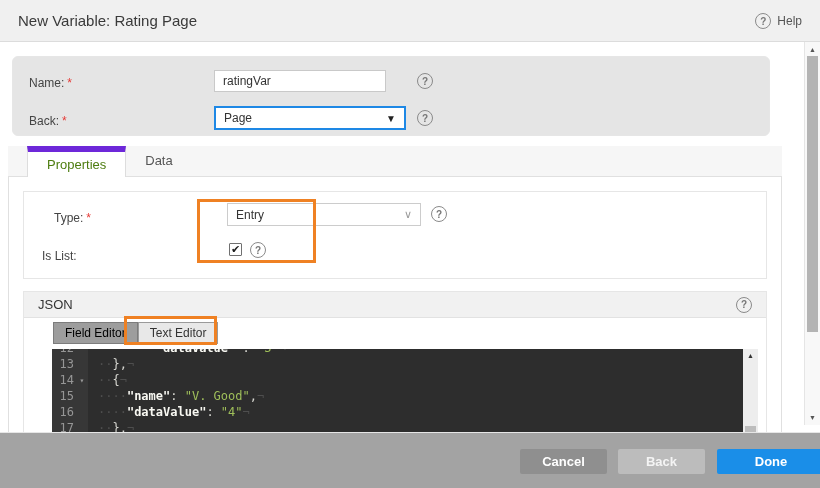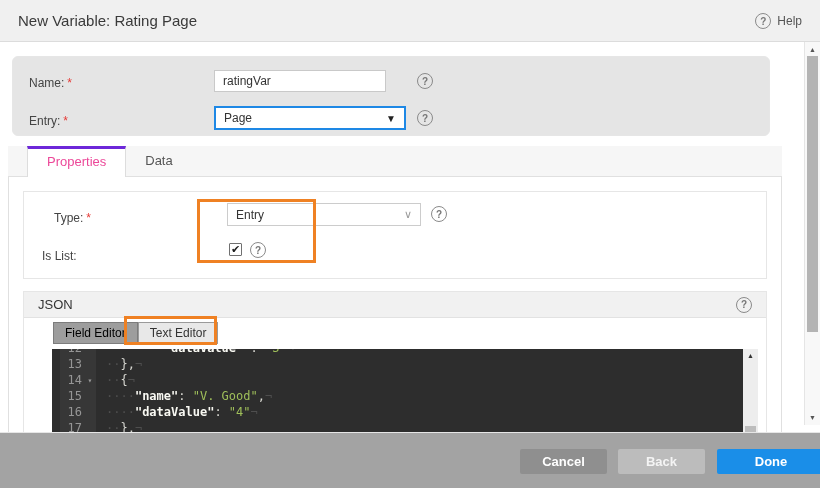--- a/index.html
+++ b/index.html
@@ -48,22 +48,22 @@
   .help-at-input { position:absolute; left:404px; }
   
   .tabstrip {
     position:absolute; left:8px; top:104px; width:774px; height:30px;
     background:#f6f6f6; display:flex; align-items:flex-end; padding-left:19px;
   }
   .tab {
     font-size:13px; color:#555; padding:0 19px; line-height:30px; height:30px; cursor:pointer;
   }
   .tab.active {
-    background:#fff; color:#ec4899; border:1px solid #ddd; border-bottom:none;
-    border-top:3px solid #6d28d9; line-height:26px; height:31px;
+    background:#fff; color:#4d7c0f; border:1px solid #ddd; border-bottom:none;
+    border-top:6px solid #6d28d9; line-height:26px; height:31px;
     margin-bottom:-1px; position:relative; z-index:2;
   }
   
   .tab-content {
     position:absolute; left:8px; top:134px; width:774px; height:300px;
     background:#fff; border:1px solid #e0e0e0; border-bottom:none;
   }
   .inner-panel {
     position:absolute; left:14px; top:14px; width:744px; height:88px;
     background:#fff; border:1px solid #e6e6e6;
@@ -101,21 +101,21 @@
   .btn-field { background:#9d9d9d; color:#000000; border:1px solid #7c7c7c; }
   .btn-text  { background:#e8e8e8; color:#333;    border:1px solid #9a9a9a; }
   
   .editor {
     position:absolute; left:28px; top:57px; width:706px; height:85px;
     display:flex; overflow:hidden; background:#2d2d2d;
   }
   .gutter {
     width:36px; background:#373737; flex:none;
     font-family:"DejaVu Sans Mono",monospace; font-size:12px; color:#969696;
-    padding-top:0; margin-top:-9px;margin-left:8px;
+    padding-top:0; margin-top:-9px;
   }
   .gline { height:16px; display:flex; align-items:center; }
   .gline .num { flex:1; text-align:right; padding-right:2px; }
   .gline .fold { width:12px; font-size:8px; color:#9a9a9a; text-align:center; }
   .codearea { flex:1; padding-left:10px; margin-top:-9px; overflow:hidden; }
   .cline {
     height:16px; font-family:"DejaVu Sans Mono",monospace; font-size:12px;
     white-space:pre; display:flex; align-items:center; color:#d8d8d2;
   }
   .cline .key { color:#f8f8f2; font-weight:bold; }
@@ -163,21 +163,21 @@
 
 <div class="content">
 
   <div class="form-panel">
     <div class="row-name">
       <span class="lbl">Name:</span><span class="req">*</span>
     </div>
     <input class="txt-input" type="text" value="ratingVar" style="">
     <span class="qicon help-at-input" style="top:16px;">?</span>
     <div class="row-owner">
-      <span class="lbl">Entry:</span><span class="req">*</span>
+      <span class="lbl">Back:</span><span class="req">*</span>
     </div>
     <div class="sel sel-owner">
       <span>Page</span>
       <span class="arrow">▼</span>
     </div>
     <span class="qicon help-at-input" style="top:53px;">?</span>
   </div>
 
   <div class="tabstrip">
     <div class="tab active">Properties</div>

